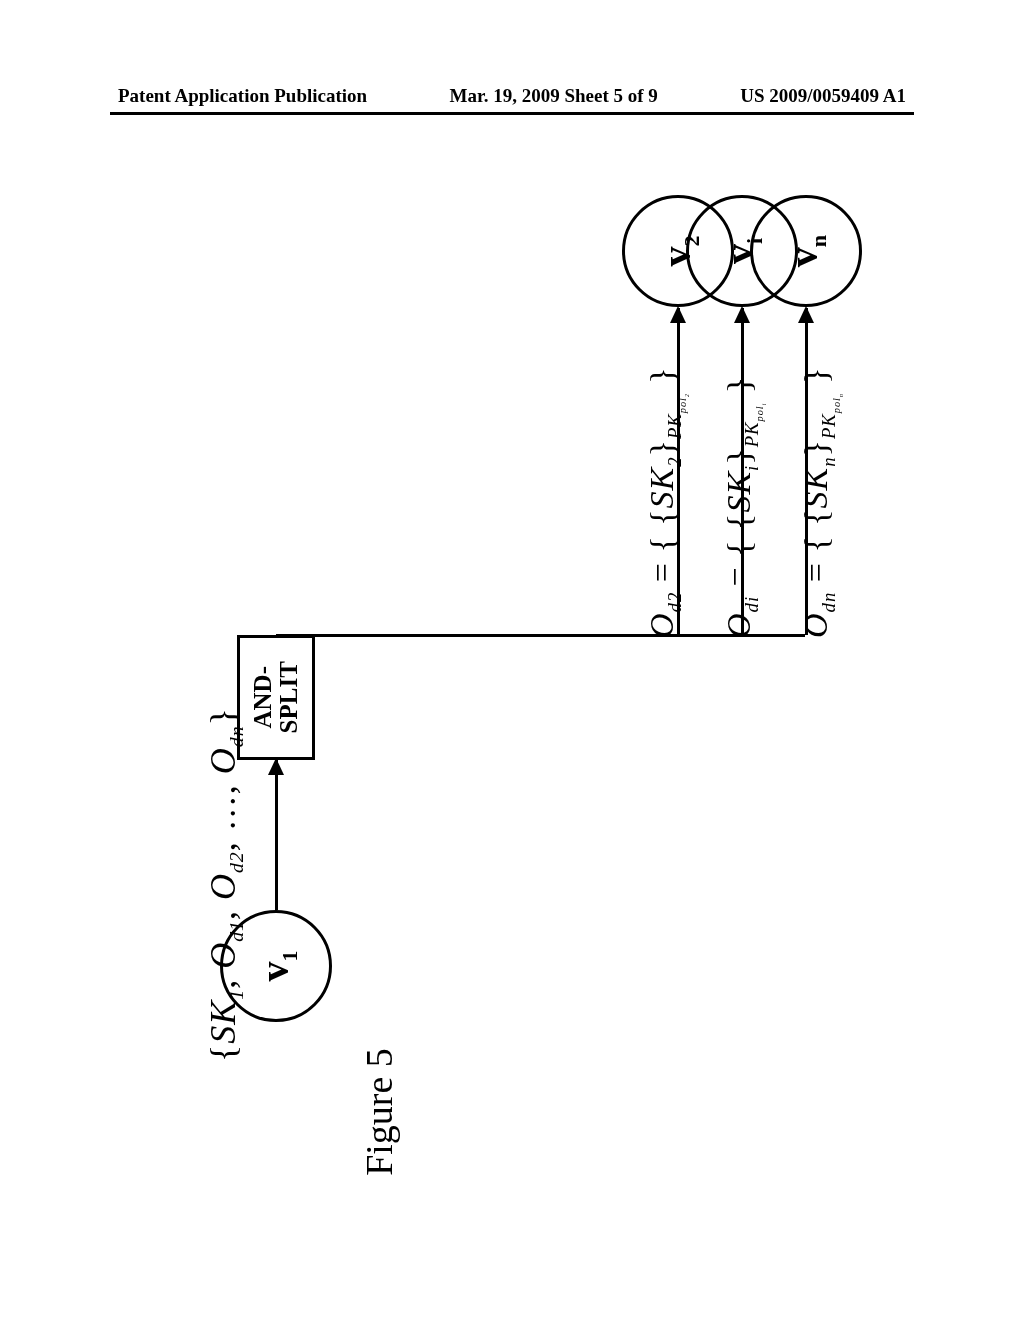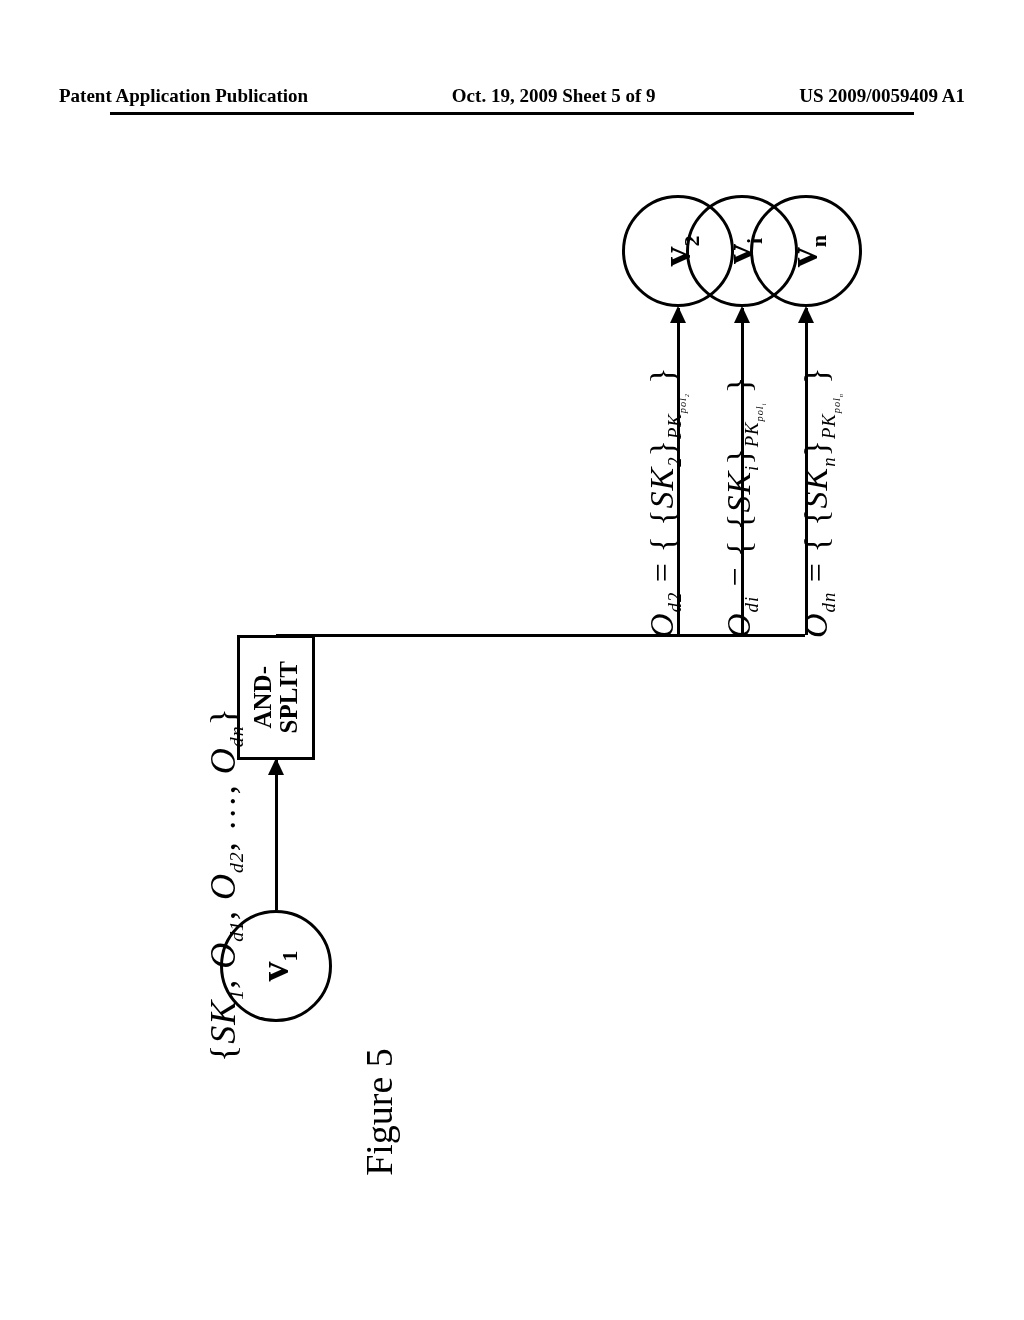--- a/index.html
+++ b/index.html
@@ -10,21 +10,21 @@
     font-family: "Times New Roman", Times, serif;
     position: relative;
     color: #000;
   }
   .header {
     position: absolute;
     top: 85px;
     left: 0; right: 0;
     display: flex;
     justify-content: space-between;
-    padding: 0 59px;
+    padding: 0 118px;
     font-size: 19px;
     font-weight: bold;
   }
   .header-rule {
     position: absolute;
     top: 112px;
     left: 110px;
     right: 110px;
     border-top: 3px solid #000;
   }
@@ -102,21 +102,21 @@
     transform: rotate(-90deg);
     font-size: 38px;
     font-weight: 500;
   }
 </style>
 </head>
 <body>
 
 <div class="header">
   <span>Patent Application Publication</span>
-  <span>Oct. 19, 2009  Sheet 5 of 9</span>
+  <span>Mar. 19, 2009  Sheet 5 of 9</span>
   <span>US 2009/0059409 A1</span>
 </div>
 <div class="header-rule"></div>
 
 <div class="diagram">
 
   <div class="circle" style="left:40px; top:730px;">
     <span class="circle-label">v<span class="sub">1</span></span>
   </div>
 

